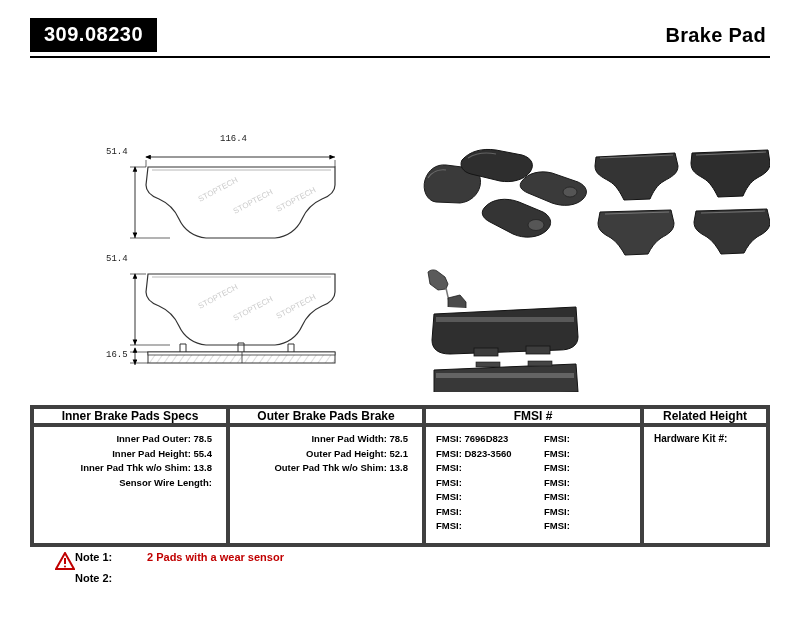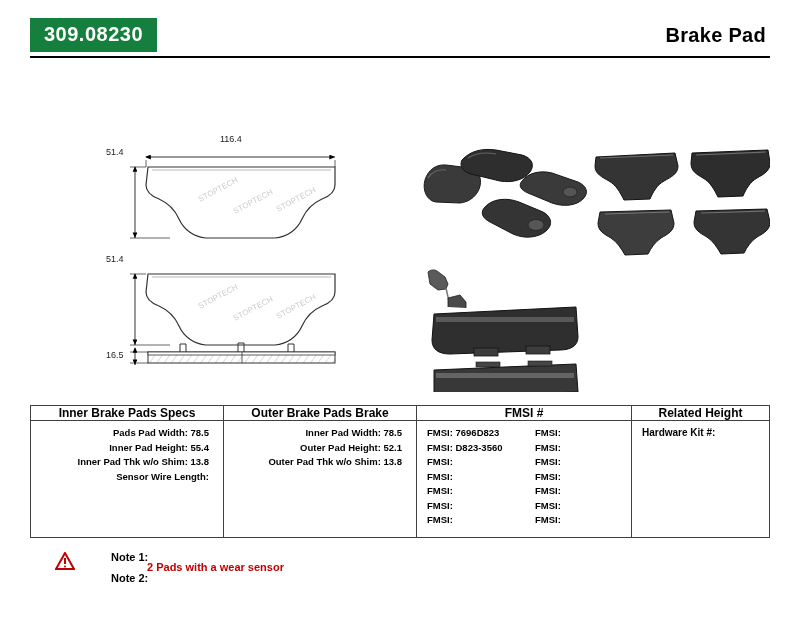--- a/index.html
+++ b/index.html
@@ -28,21 +28,21 @@
     left: 30px;
     top: 18px;
     width: 740px;
     height: 38px;
     border-bottom: 2px solid #000;
   }
   .header-part {
     position: absolute;
     left: 0;
     top: 0;
-    background: #15803d;
+    background: #000000;
     color: #fff;
     font-size: 20px;
     font-weight: bold;
     padding: 5px 14px 6px 14px;
     letter-spacing: 0.5px;
   }
   .header-title {
     position: absolute;
     right: 4px;
     top: 6px;
@@ -56,34 +56,34 @@
     position: absolute;
     left: 30px;
     top: 62px;
     width: 740px;
     height: 330px;
   }
   .dim-label {
     position: absolute;
     font-size: 9px;
     color: #222;
-    font-family: Liberation Sans, sans-serif;
+    font-family: Liberation Mono, monospace;
   }
 
   
   .spec-table {
     position: absolute;
     left: 30px;
     top: 405px;
     width: 740px;
     border: 1px solid #000;
     border-collapse: collapse;
   }
   .spec-table td, .spec-table th {
-    border: 1px solid #404040;
+    border: 4px solid #404040;
     vertical-align: top;
     padding: 0;
   }
   .col-head {
     text-align: center;
     font-size: 12px;
     font-weight: bold;
     padding: 5px 0 6px 0;
     border-bottom: 1px solid #000;
   }
@@ -133,30 +133,29 @@
     width: 500px;
   }
   .note-row {
     position: relative;
     height: 21px;
     font-size: 11px;
     font-weight: bold;
   }
   .note-label {
     position: absolute;
-    left: 56px;
+    left: 20px;
     top: 0;
   }
   .note-value {
     position: absolute;
     left: 92px;
     top: 0;
     color: #c00000;
     font-weight: bold;
-    margin-top: 10px;
   }
   .warn-icon {
     position: absolute;
     left: 0;
     top: 1px;
     width: 20px;
     height: 18px;
   }
 </style>
 </head>
@@ -309,21 +308,21 @@
       <th class="col-head" style="width:192px;">Inner Brake Pads Specs</th>
       <th class="col-head" style="width:192px;">Outer Brake Pads Brake</th>
       <th class="col-head" style="width:208px;">FMSI #</th>
       <th class="col-head">Related Height</th>
     </tr>
     <tr>
 
       <td>
         <div class="cell-body">
           <div class="spec-line right">
-            <span>Pads Pad Width:</span>
+            <span>Inner Pad Outer:</span>
             <span class="val">78.5</span>
           </div>
           <div class="spec-line right">
             <span>Inner Pad Height:</span>
             <span class="val">55.4</span>
           </div>
           <div class="spec-line right">
             <span>Inner Pad Thk w/o Shim:</span>
             <span class="val">13.8</span>
           </div>

